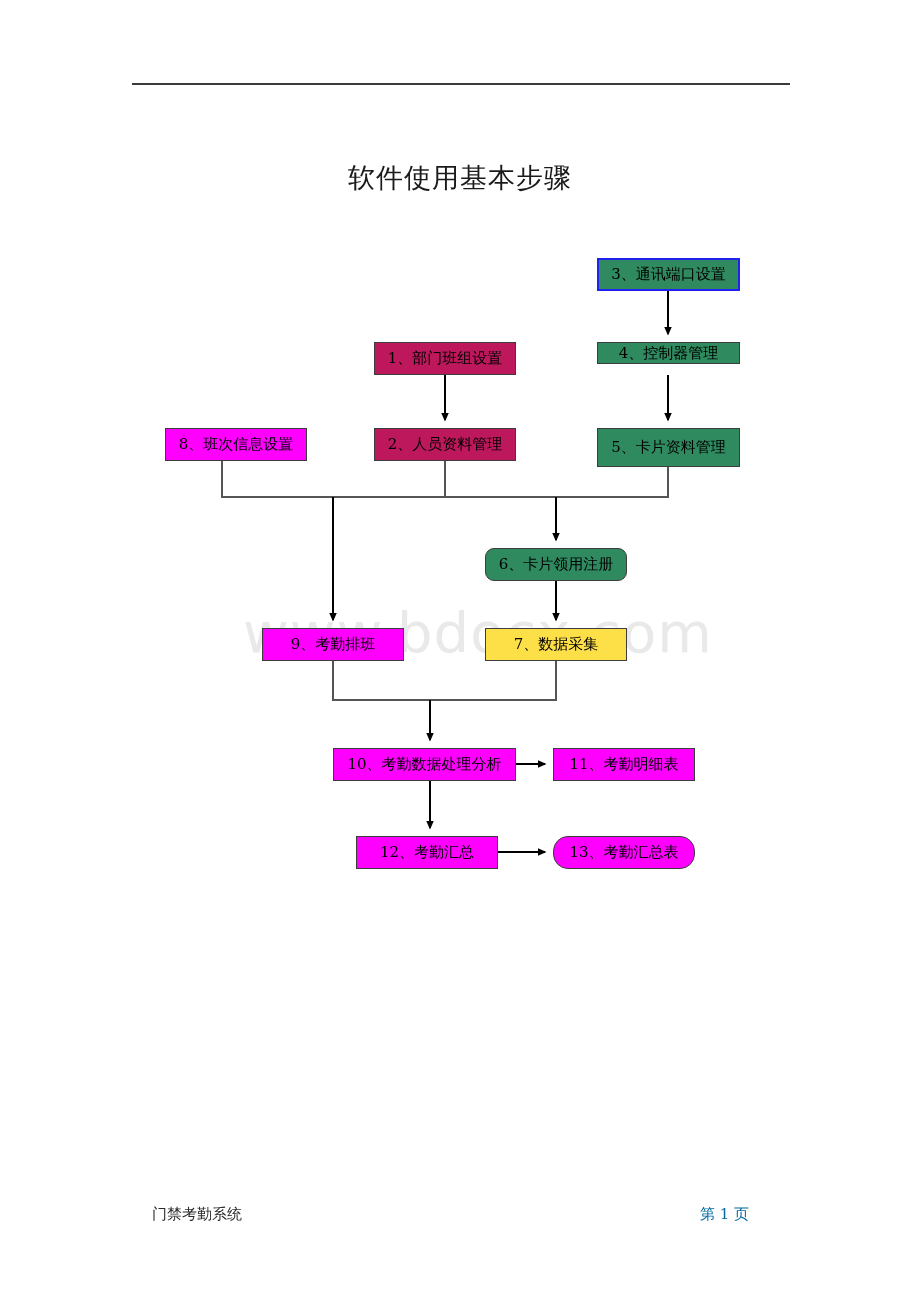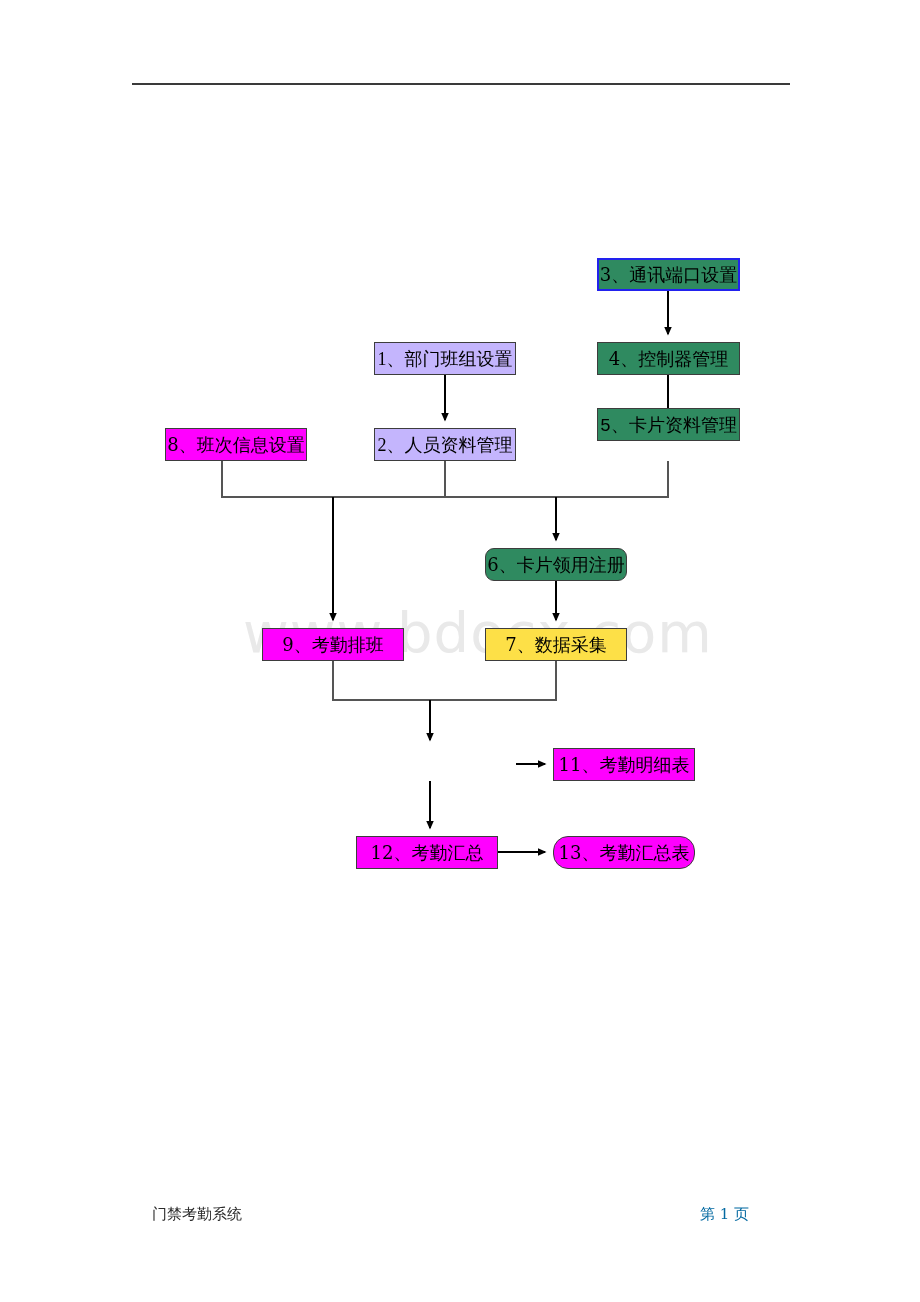--- a/index.html
+++ b/index.html
@@ -80,29 +80,29 @@
   }
 
   
   .node {
     position: absolute;
     box-sizing: border-box;
     border: 1px solid #3d3d3d;
     display: flex;
     align-items: center;
     justify-content: center;
-    font-size: 18px;
+    font-size: 15px;
     font-family: "DejaVu Serif", "Liberation Serif", serif;
     color: #000000;
     white-space: nowrap;
     letter-spacing: 0px;
     z-index: 4;
   }
   .node.green   { background: #2f8a60; }
-  .node.yellow  { background: #c4b5fd; font-family: Liberation Serif, serif; }
+  .node.yellow  { background: #be185d; }
   .node.magenta { background: #ff00ff; }
   .node.white   { background: #fde047; }
   .node.blue-border { border: 2px solid #2222ee; }
 
   
   .footer-left {
     position: absolute;
     left: 152px;
     top: 1205px;
     font-size: 15px;
@@ -120,20 +120,21 @@
     white-space: nowrap;
   }
 </style>
 </head>
 <body>
 
 <div class="page">
 
   <div class="header-rule"></div>
 
+  <div class="doc-title">软件使用基本步骤</div>
 
   <div class="watermark">www.bdocx.com</div>
 
   <svg class="diagram-svg" width="920" height="1302">
     <defs>
       <marker id="arrowhead" markerWidth="9" markerHeight="9" refX="7.5" refY="4" orient="auto" markerUnits="userSpaceOnUse">
         <path d="M0,0 L9,4 L0,8 z" fill="#000000"></path>
       </marker>
     </defs>
     <g stroke="#000000" stroke-width="2" fill="none">
@@ -167,48 +168,51 @@
 
   <div class="diagram">
     <div class="node green blue-border" style="left:597px; top:258px; width:143px; height:33px;">
       <span>3、通讯端口设置</span>
     </div>
 
     <div class="node yellow" style="left:374px; top:342px; width:142px; height:33px;">
       <span>1、部门班组设置</span>
     </div>
 
-    <div class="node green" style="left:597px; top:342px; width:143px; height:33px;">
+    <div class="node green" style="left:597px; top:342px; width:143px; height:22px;">
       <span>4、控制器管理</span>
     </div>
 
     <div class="node magenta" style="left:165px; top:428px; width:142px; height:33px;">
       <span>8、班次信息设置</span>
     </div>
 
     <div class="node yellow" style="left:374px; top:428px; width:142px; height:33px;">
       <span>2、人员资料管理</span>
     </div>
 
-    <div class="node green" style="left:597px; top:408px; width:143px; height:33px;font-family:Liberation Mono, monospace;">
+    <div class="node green" style="left:597px; top:428px; width:143px; height:39px;">
       <span>5、卡片资料管理</span>
     </div>
 
     <div class="node green" style="left:485px; top:548px; width:142px; height:33px;border-radius:9px;">
       <span>6、卡片领用注册</span>
     </div>
 
     <div class="node magenta" style="left:262px; top:628px; width:142px; height:33px;">
       <span>9、考勤排班</span>
     </div>
 
     <div class="node white" style="left:485px; top:628px; width:142px; height:33px;">
       <span>7、数据采集</span>
     </div>
 
+    <div class="node magenta" style="left:333px; top:748px; width:183px; height:33px;">
+      <span>10、考勤数据处理分析</span>
+    </div>
 
     <div class="node magenta" style="left:553px; top:748px; width:142px; height:33px;align-items:center;">
       <span>11、考勤明细表</span>
     </div>
 
     <div class="node magenta" style="left:356px; top:836px; width:142px; height:33px;">
       <span>12、考勤汇总</span>
     </div>
 
     <div class="node magenta" style="left:553px; top:836px; width:142px; height:33px;border-radius:15px;">

